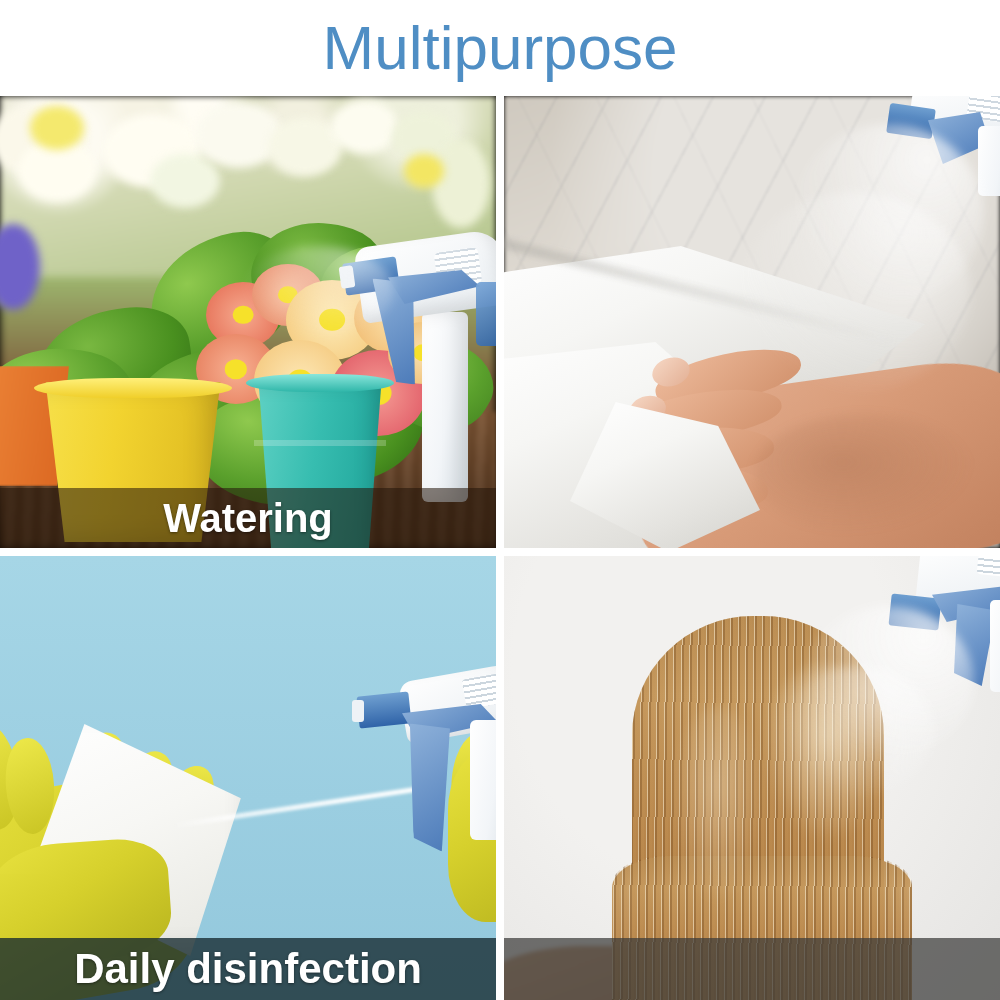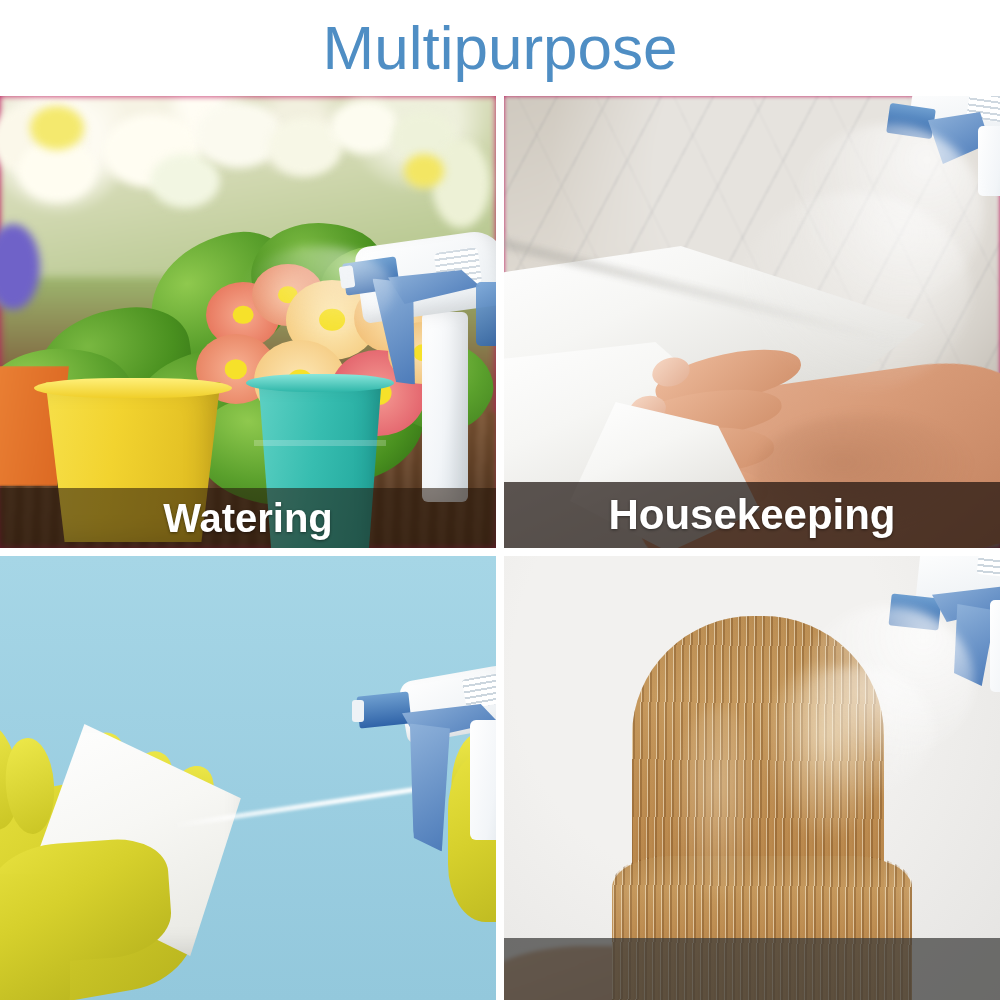--- a/index.html
+++ b/index.html
@@ -19,21 +19,21 @@
     font-size:62px;font-weight:400;letter-spacing:0px;
     line-height:1;color:#4f8ec4;white-space:nowrap;
   }
 
   
   #grid{
     position:absolute;left:0;top:96px;width:1000px;height:904px;
     display:grid;grid-template-columns:496px 496px;grid-template-rows:452px 444px;
     column-gap:8px;row-gap:8px;background:#fff;
   }
-  .panel{position:relative;overflow:hidden;background:#be185d;}
+  .panel{position:relative;overflow:hidden;background:#000000;}
   .scene{position:absolute;inset:0;overflow:hidden;}
 
   
   .cap{
     position:absolute;left:0;right:0;bottom:0;
     display:flex;align-items:center;justify-content:center;
     z-index:40;
   }
   .cap-band{position:absolute;inset:0;}
   .cap-txt{
@@ -272,24 +272,20 @@
           <div class="sb-head" style="left:28px;top:10px;width:112px;height:52px;border-radius:12px 22px 8px 8px;transform:rotate(8deg);"></div>
           <div style="position:absolute;left:86px;top:14px;width:38px;height:26px;transform:rotate(8deg);
                       background:repeating-linear-gradient(180deg,#cfd8e0 0 2px,#ffffff 2px 6px);border-radius:4px;"></div>
           <div class="sb-nozzle" style="left:6px;top:26px;width:46px;height:30px;transform:rotate(8deg);"></div>
           <div class="sb-trig" style="left:46px;top:32px;width:62px;height:52px;clip-path:polygon(0 16%,84% 0,100% 60%,24% 100%);"></div>
           <div class="sb-body" style="left:96px;top:46px;width:40px;height:70px;border-radius:5px;"></div>
         </div>
         <div class="mist" style="left:290px;top:28px;width:190px;height:180px;opacity:.85;"></div>
         <div class="mist" style="left:236px;top:96px;width:230px;height:200px;opacity:.55;"></div>
       </div>
-      <div class="cap">
-        <div class="cap-band" style="background: rgba(26, 16, 11, 0.7);"></div>
-        <div class="cap-txt" style="color: rgb(255, 255, 255);">Housekeeping</div>
-      </div>
     </div>
 
     <div class="panel" id="p3">
       <div class="scene">
         <div class="p3-bg"></div>
 
         <div class="glove" style="left:-60px;top:230px;width:250px;height:214px;border-radius:36% 28% 30% 40%;transform:rotate(-10deg);"></div>
         <div class="glove-f" style="left:-34px;top:168px;width:52px;height:106px;transform:rotate(-8deg);"></div>
         <div class="glove-f" style="left:6px;top:182px;width:48px;height:96px;transform:rotate(-4deg);"></div>
         <div class="glove-f" style="left:78px;top:176px;width:46px;height:80px;transform:rotate(14deg);"></div>
@@ -308,20 +304,24 @@
           <div class="sb-head" style="left:50px;top:10px;width:122px;height:62px;border-radius:14px 26px 8px 8px;transform:rotate(-10deg);box-shadow:inset -8px -6px 14px rgba(0,0,0,.08);"></div>
           <div style="position:absolute;left:112px;top:14px;width:40px;height:30px;transform:rotate(-10deg);
                       background:repeating-linear-gradient(180deg,#ccd6de 0 2px,#ffffff 2px 6px);border-radius:4px;"></div>
           <div class="sb-nozzle" style="left:6px;top:32px;width:52px;height:32px;transform:rotate(-6deg);"></div>
           <div style="position:absolute;left:0px;top:38px;width:12px;height:22px;background:#eef2f6;border-radius:3px;"></div>
           <div class="sb-trig" style="left:50px;top:42px;width:96px;height:36px;clip-path:polygon(0 26%,82% 0,100% 50%,16% 100%);"></div>
           <div class="sb-trig" style="left:58px;top:60px;width:44px;height:130px;clip-path:polygon(10% 0,100% 6%,62% 100%,0 88%);transform:rotate(-4deg);"></div>
           <div class="sb-body" style="left:118px;top:58px;width:46px;height:120px;border-radius:6px;"></div>
         </div>
       </div>
+      <div class="cap">
+        <div class="cap-band" style="background: rgba(22, 42, 48, 0.78);"></div>
+        <div class="cap-txt" style="color: rgb(255, 255, 255);">Daily disinfection</div>
+      </div>
     </div>
 
     <div class="panel" id="p4">
       <div class="scene">
         <div class="p4-bg"></div>
         <div class="neck" style="left:-40px;top:390px;width:240px;height:120px;border-radius:50% 40% 0 0;"></div>
         <div class="hair-base" style="left:128px;top:60px;width:252px;height:400px;"></div>
         <div class="hair" style="left:128px;top:60px;width:252px;height:400px;border-radius:48% 48% 6% 6%/30% 30% 4% 4%;"></div>
         <div class="hair-base" style="left:108px;top:300px;width:300px;height:160px;border-radius:20% 20% 10% 10%;opacity:.95;"></div>
         <div class="hair" style="left:108px;top:300px;width:300px;height:160px;border-radius:18% 18% 10% 10%;"></div>

